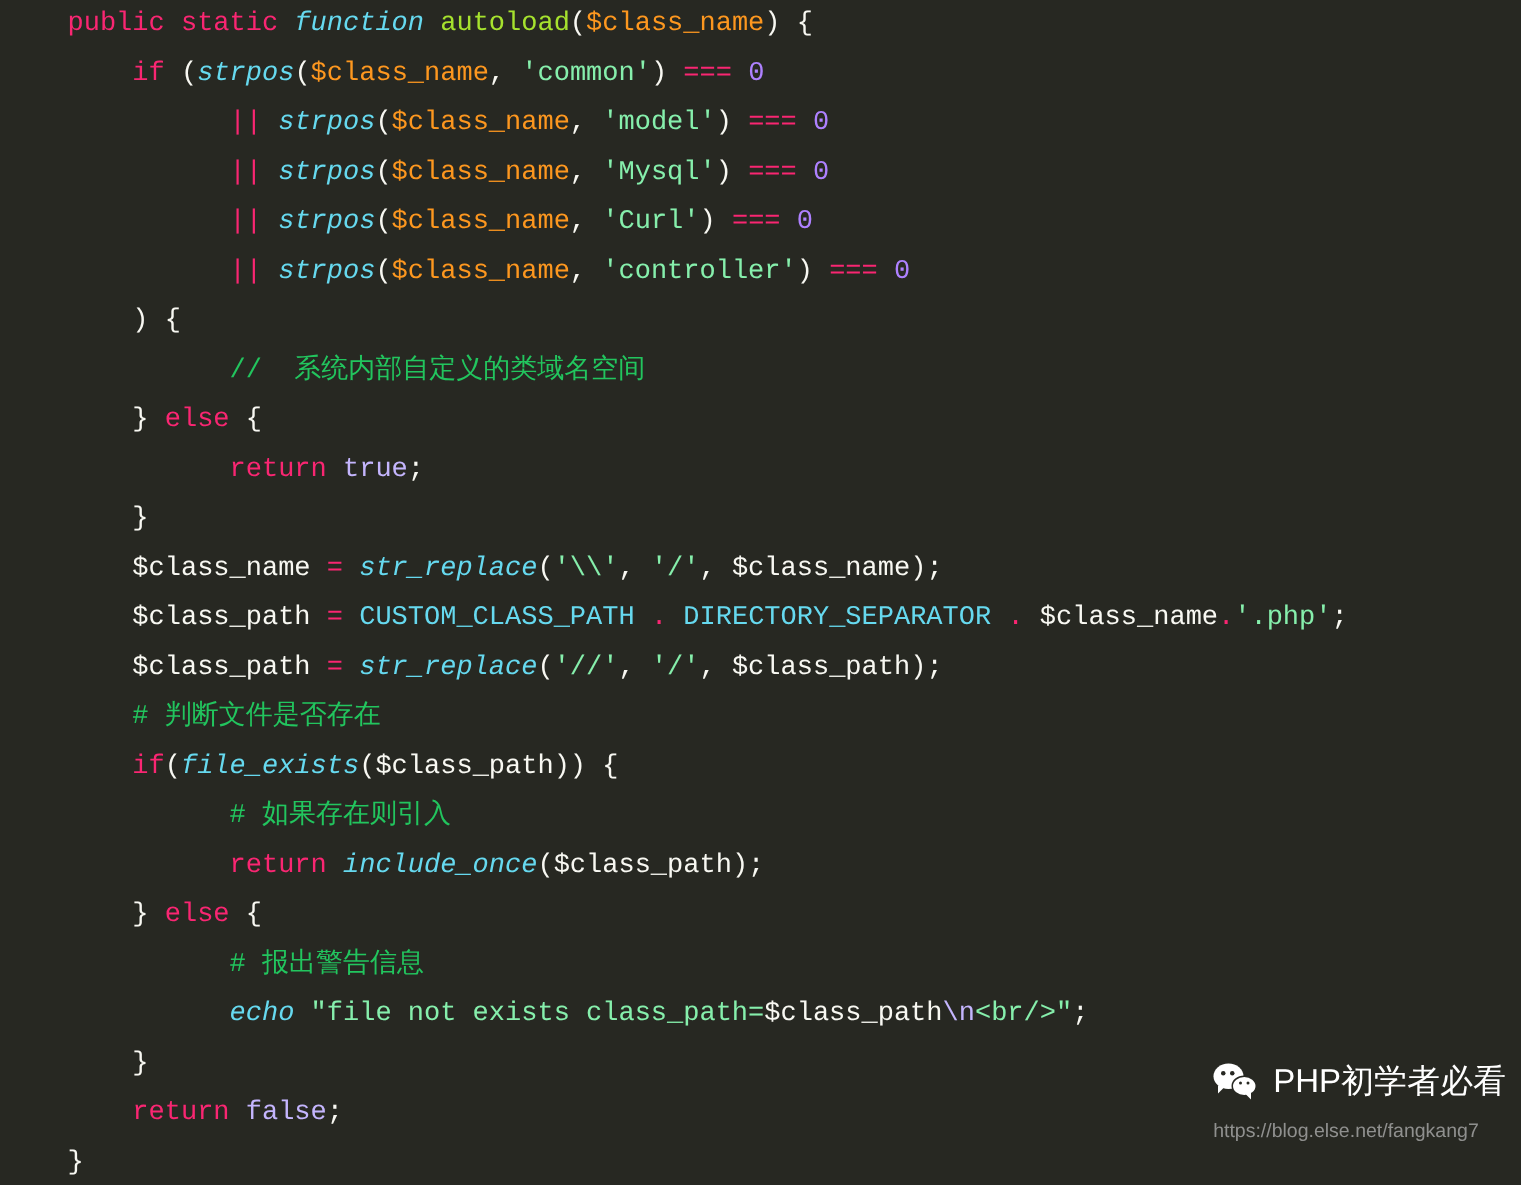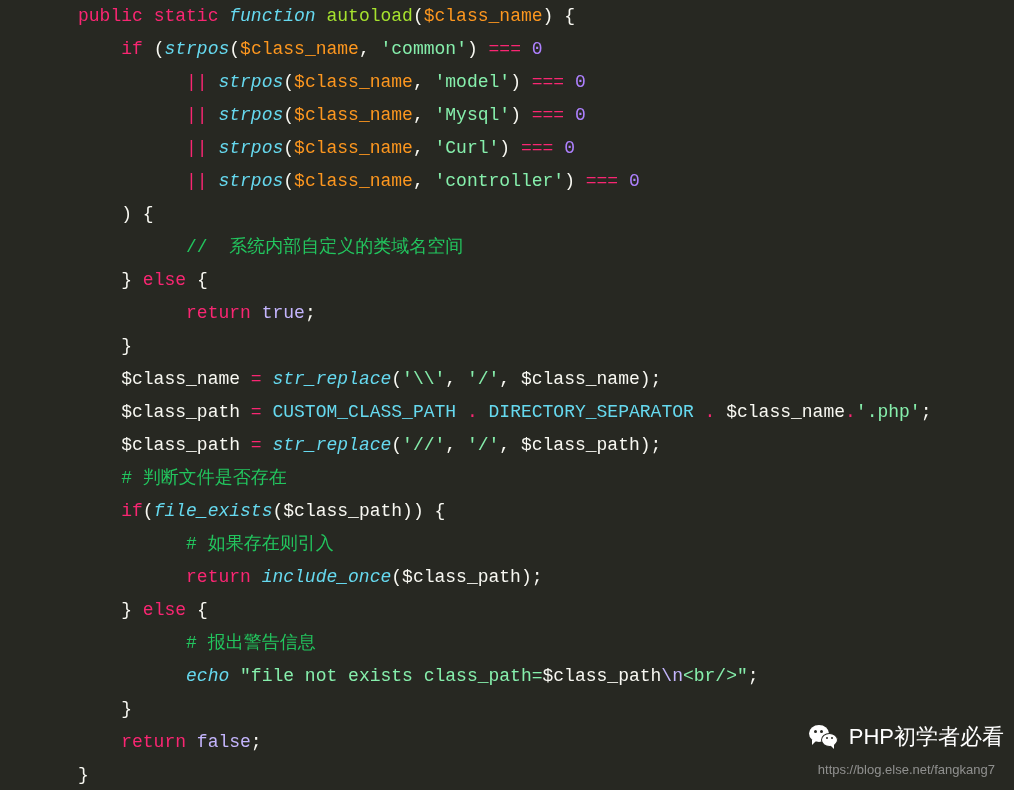--- a/index.html
+++ b/index.html
@@ -11,42 +11,42 @@
   color: #f8f8f2;
   width: 1014px;
   height: 790px;
   overflow: hidden;
   position: relative;
 }
 .code-container {
   padding: 0 0 0 45px;
   white-space: pre;
 }
-.line { display: block; margin-left: 33px; }
+.line { display: block; }
 .kw-red { color: #f92672; }
 .kw-italic { color: #66d9ef; font-style: italic; }
 .fn-green { color: #a6e22e; }
 .paren { color: #f8f8f2; }
 .brace { color: #f8f8f2; }
 .var { color: #fd971f; }
 .str { color: #86efac; }
 .op-red { color: #f92672; }
 .num { color: #ae81ff; }
 .const-blue { color: #66d9ef; text-align: center; }
 .const-purple { color: #c4b5fd; }
 .comment { color: #22c55e; }
 .semi { color: #f8f8f2; }
 .dot { color: #f92672; }
 
 .watermark {
   position: absolute;
   right: 10px;
-  bottom: 4px;
+  bottom: 20px;
   color: #fff;
-  text-align: center;
+  text-align: left;
 }
 .watermark .wm-top {
   display: flex;
   align-items: center;
   justify-content: flex-end;
   gap: 8px;
   font-size: 22px;
   font-family: sans-serif;
 }
 .watermark .wm-url {

